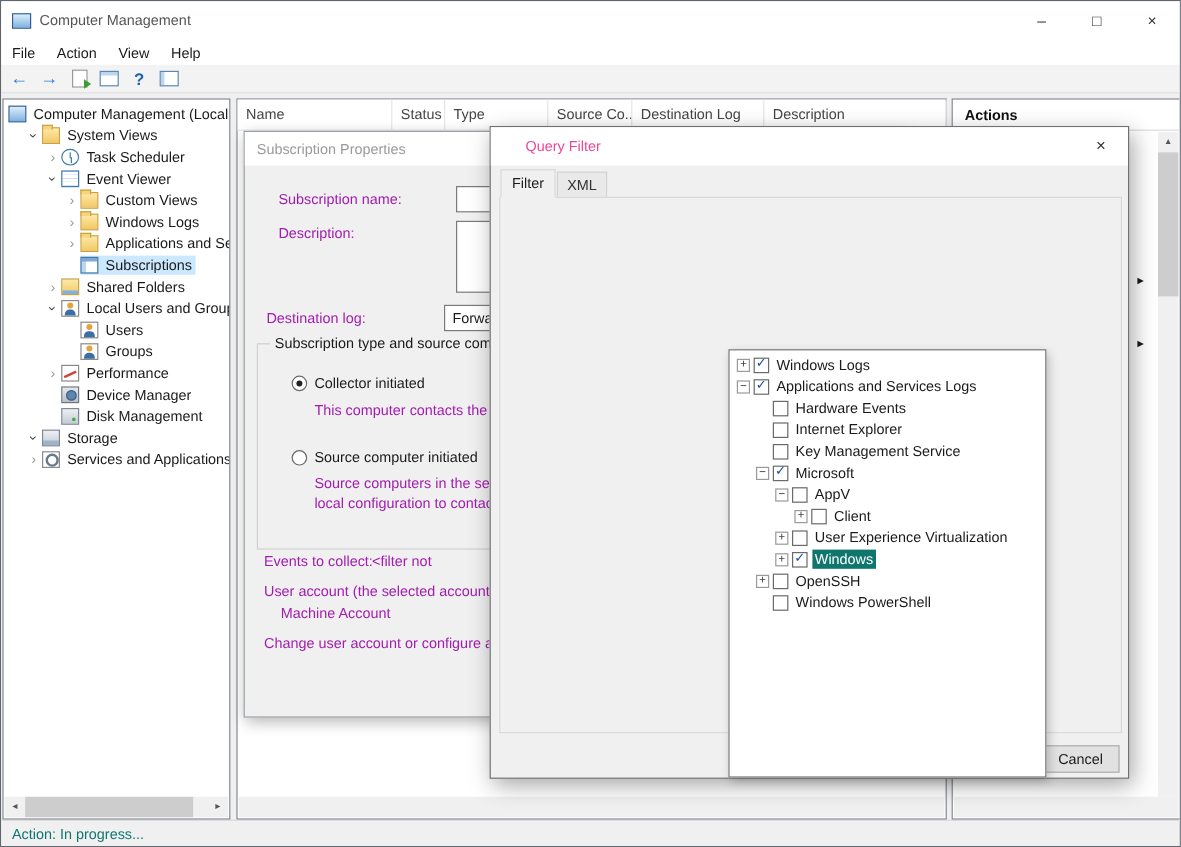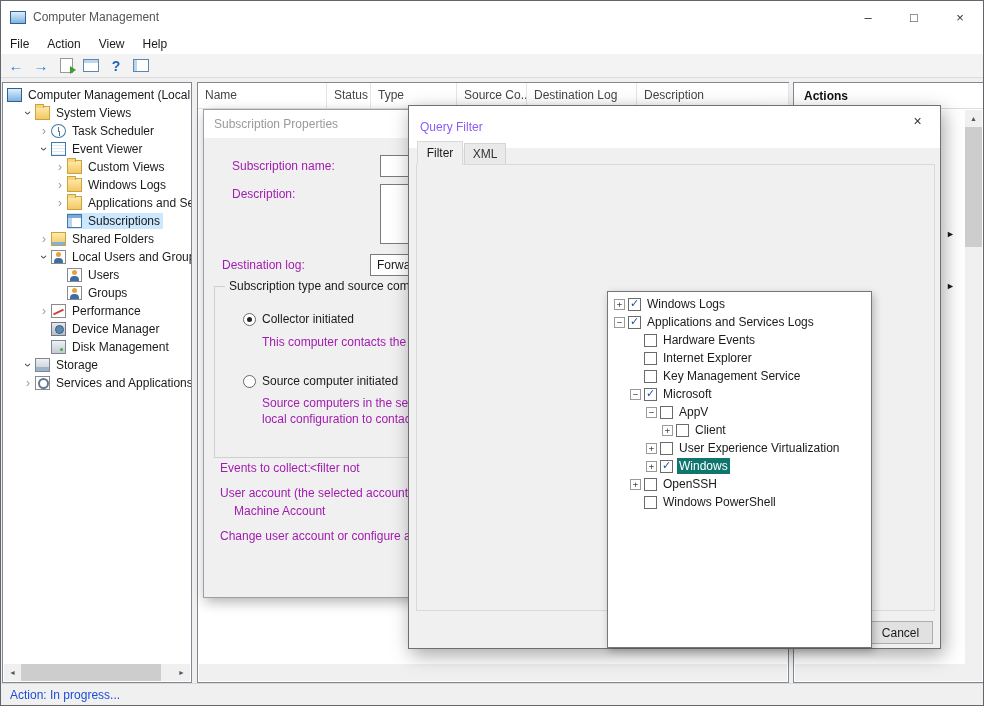--- a/index.html
+++ b/index.html
@@ -87,21 +87,21 @@
   .sp{position:absolute;left:202px;top:108px;width:556px;height:489px;background:#f0f0f0;border:1px solid #9aa0a6;box-shadow:2px 4px 12px rgba(0,0,0,.3);z-index:10;}
   .sptitle{position:absolute;left:0;top:0;right:0;height:28px;background:#fff;display:flex;align-items:center;padding-left:10px;color:#9a9a9a;font-size:12px;}
   .sl{position:absolute;font-size:12px;white-space:nowrap;color:#a21caf;}
   .sfield{position:absolute;background:#fff;border:1px solid #7a7a7a;font-size:12px;display:flex;align-items:center;padding-left:6px;}
   .grp{position:absolute;left:10px;top:176px;width:534px;height:172px;border:1px solid #d0d0d0;}
   .grpl{position:absolute;left:10px;top:-8px;background:#f0f0f0;padding:0 4px;font-size:12px;white-space:nowrap;}
   .rdrow{position:absolute;display:flex;align-items:center;height:16px;font-size:12px;white-space:nowrap;}
   .rdrow .radio{margin-right:6px;}
   
   .qf{position:absolute;left:407px;top:104px;width:533px;height:544px;background:#f0f0f0;border:1px solid #707070;box-shadow:3px 6px 18px rgba(0,0,0,.35);z-index:30;}
-  .qtitle{position:absolute;left:0;top:0;right:0;height:42px;background:#fff;display:flex;align-items:center;padding-left:11px;font-size:12px;color:#8b5cf6;}
+  .qtitle{position:absolute;left:0;top:0;right:0;height:32px;background:#fff;display:flex;align-items:center;padding-left:29px;font-size:12px;color:#ec4899;}
   .qclose{position:absolute;right:0;top:0;width:45px;height:30px;display:flex;align-items:center;justify-content:center;font-size:14px;color:#333;}
   .tabA{position:absolute;left:8px;top:35px;width:46px;height:24px;background:#f0f0f0;border:1px solid #d9d9d9;border-bottom:1px solid #f0f0f0;z-index:3;text-align:center;line-height:22px;font-size:12px;}
   .tabB{position:absolute;left:55px;top:37px;width:42px;height:22px;background:#e9e9e9;border:1px solid #d4d4d4;border-bottom:none;text-align:center;line-height:20px;font-size:12px;color:#333;}
   .qpage{position:absolute;left:7px;top:58px;width:519px;height:447px;background:#f0f0f0;border:1px solid #d9d9d9;z-index:2;}
   .ql{position:absolute;font-size:12px;white-space:nowrap;color:#1a1a1a;}
   .combo{position:absolute;background:#fff;border:1px solid #7a7a7a;display:flex;align-items:center;font-size:12px;overflow:hidden;}
   .combo.gray{background:#f2f2f2;}
   .ctext{padding-left:6px;white-space:nowrap;overflow:hidden;flex:1;}
   .carr{margin-right:7px;flex:none;}
   .cbtn{width:17px;align-self:stretch;border-left:1px solid #7a7a7a;background:#f0f0f0;display:flex;align-items:center;justify-content:center;flex:none;}
@@ -114,21 +114,21 @@
   .btn{position:absolute;background:#e1e1e1;border:1px solid #adadad;font-size:12px;display:flex;align-items:center;justify-content:center;color:#1a1a1a;}
   
   .ddpanel{position:absolute;left:198px;top:185px;width:265px;height:357px;background:#fff;border:1px solid #767676;z-index:6;padding-top:3px;box-shadow:2px 3px 8px rgba(0,0,0,.25);overflow:hidden;}
   .ditem{height:18px;display:flex;align-items:center;font-size:12px;white-space:nowrap;}
   .lv0{padding-left:6px;} .lv1{padding-left:22px;} .lv2{padding-left:38px;} .lv3{padding-left:54px;}
   .exp{width:11px;height:11px;border:1px solid #9a9a9a;background:#fff;display:inline-flex;align-items:center;justify-content:center;font-size:9px;line-height:1;color:#444;margin-right:3px;flex:none;font-family:"DejaVu Sans Mono",monospace;}
   .expsp{width:14px;flex:none;}
   .dlabel{margin-left:4px;padding:1px 2px;}
   .dlabel.sel{background:#0f766e;color:#fff;}
   
-  .statusbar{position:absolute;left:0;right:0;bottom:0;height:22px;background:#f0f0f0;border-top:1px solid #d9d9d9;display:flex;align-items:center;padding-left:9px;font-size:12px;color:#1d4ed8;}
+  .statusbar{position:absolute;left:0;right:0;bottom:0;height:22px;background:#f0f0f0;border-top:1px solid #d9d9d9;display:flex;align-items:center;padding-left:9px;font-size:12px;color:#0f766e;}
 </style>
 </head>
 <body>
 
 <div class="titlebar">
   <span class="appicon"></span>
   <span class="apptitle">Computer Management</span>
 </div>
 <div class="wcontrols">
   <span class="wc">–</span>

